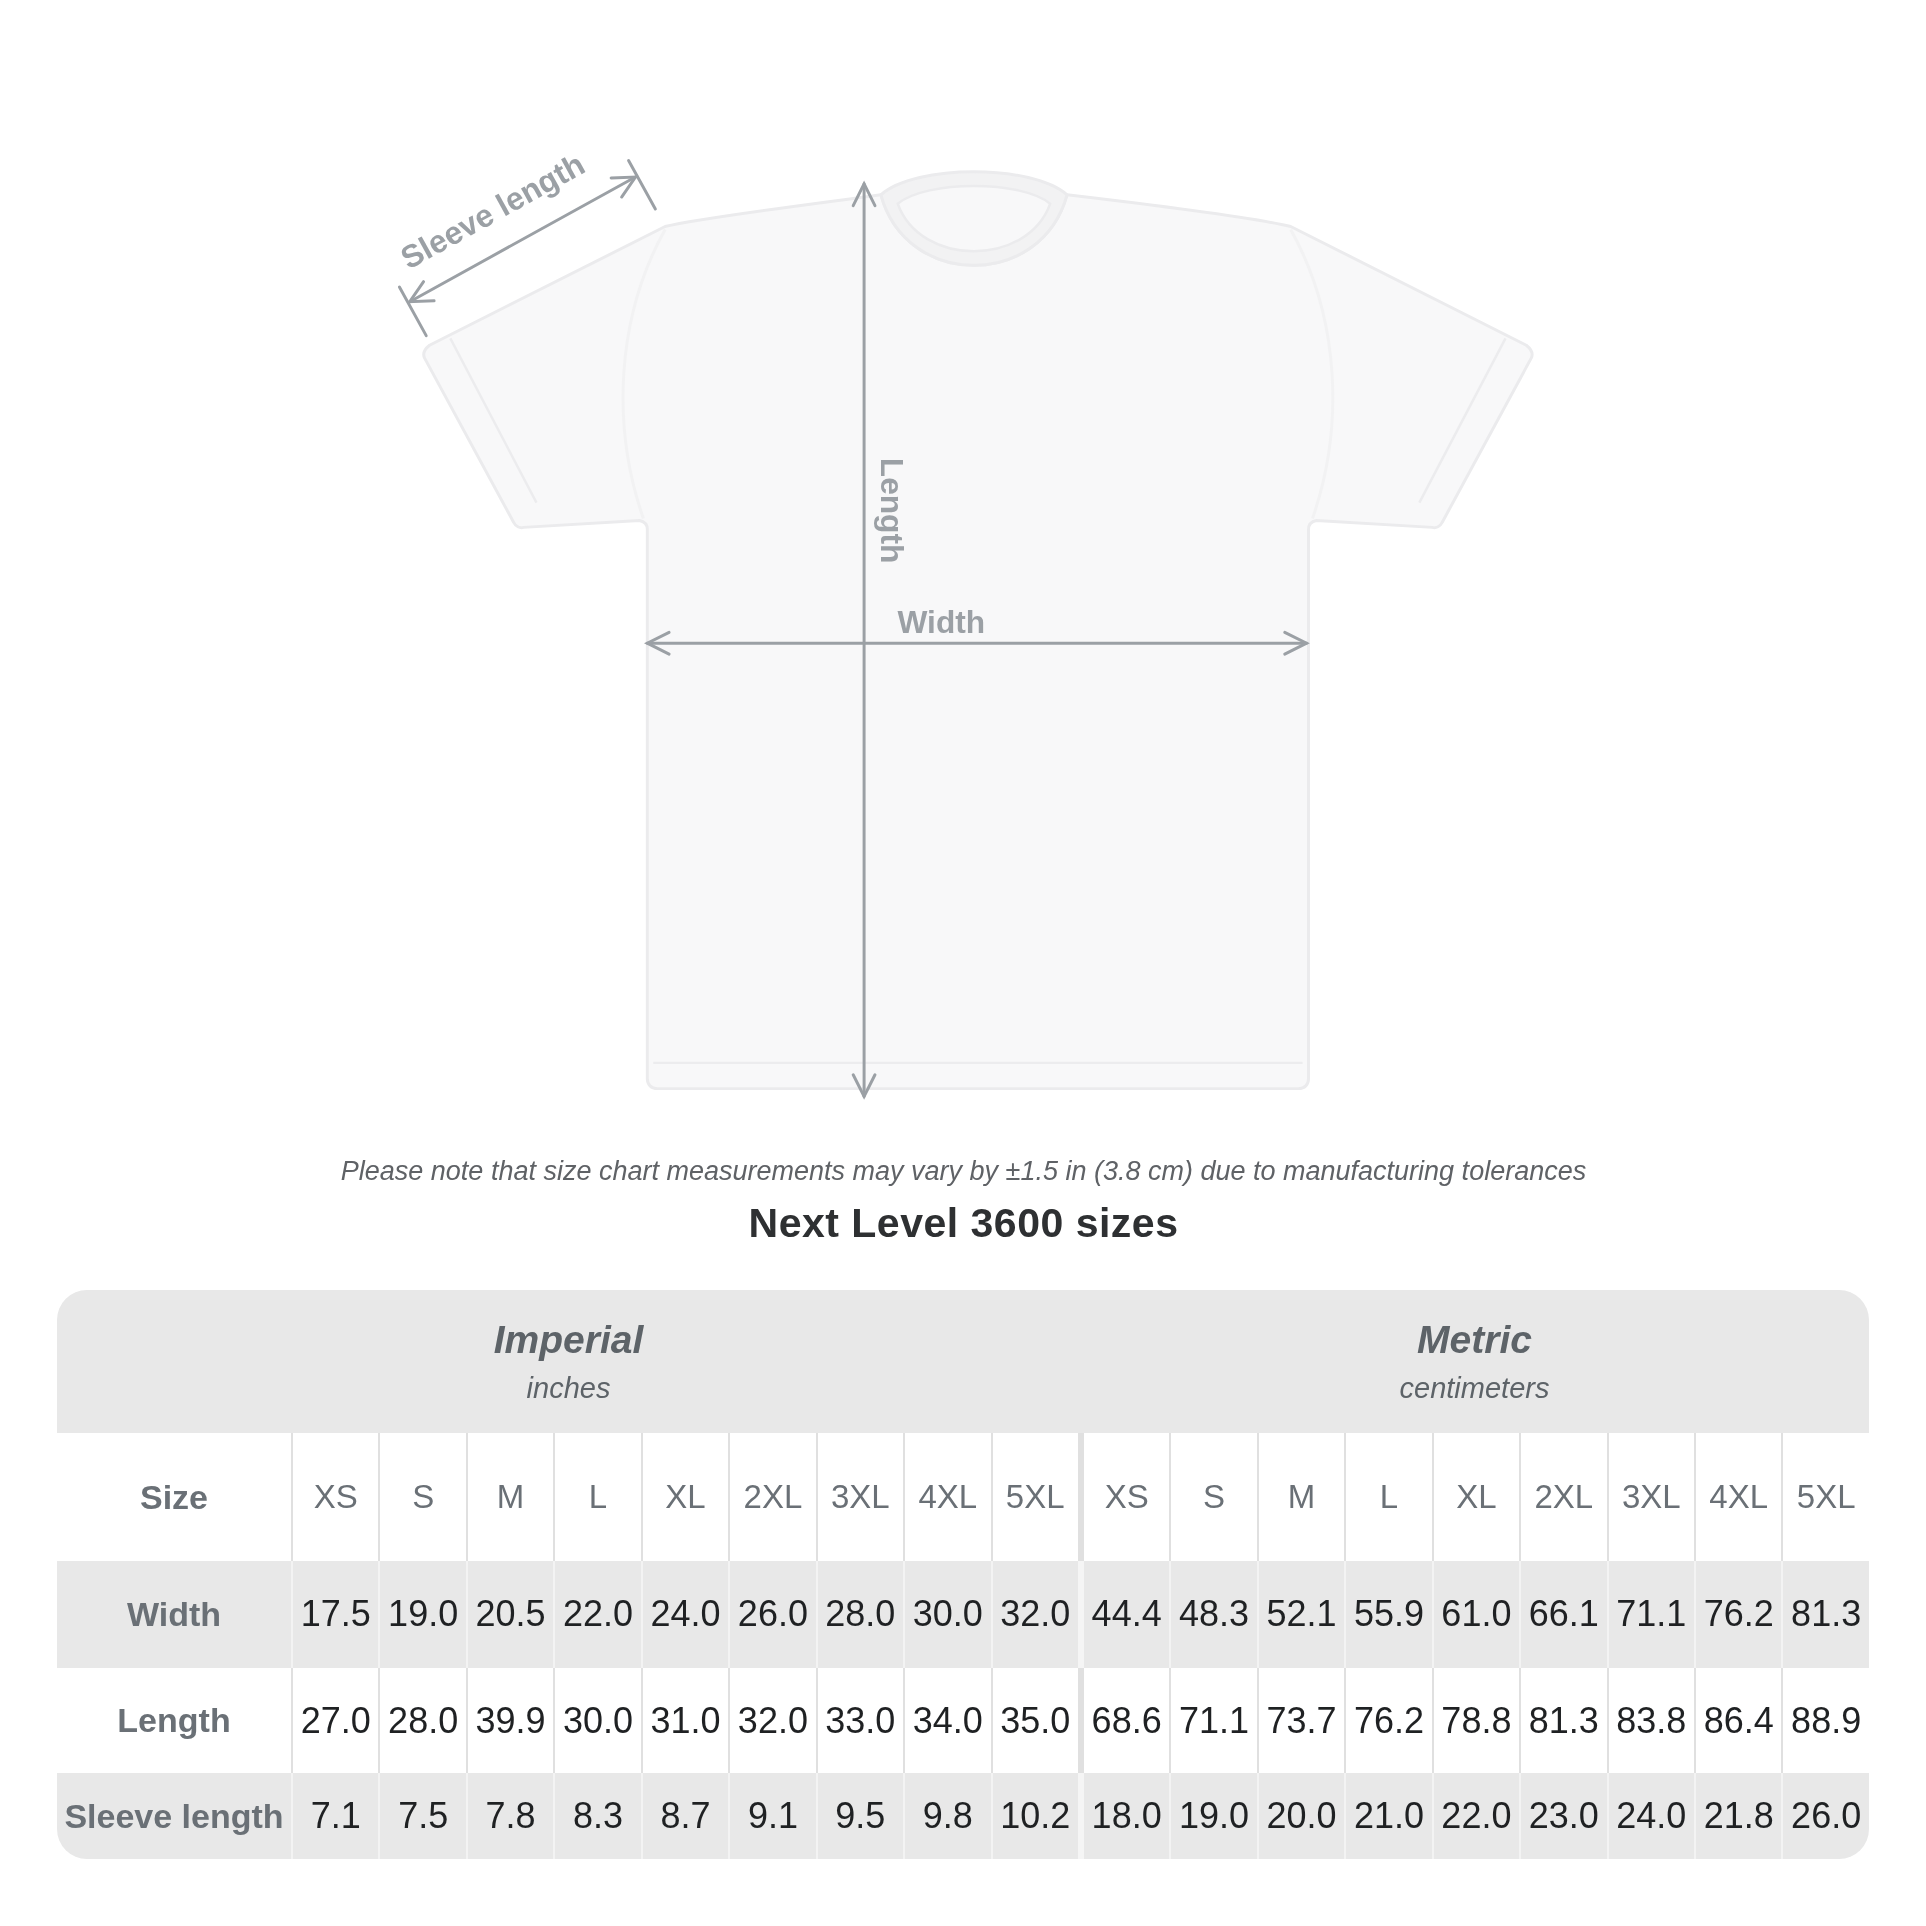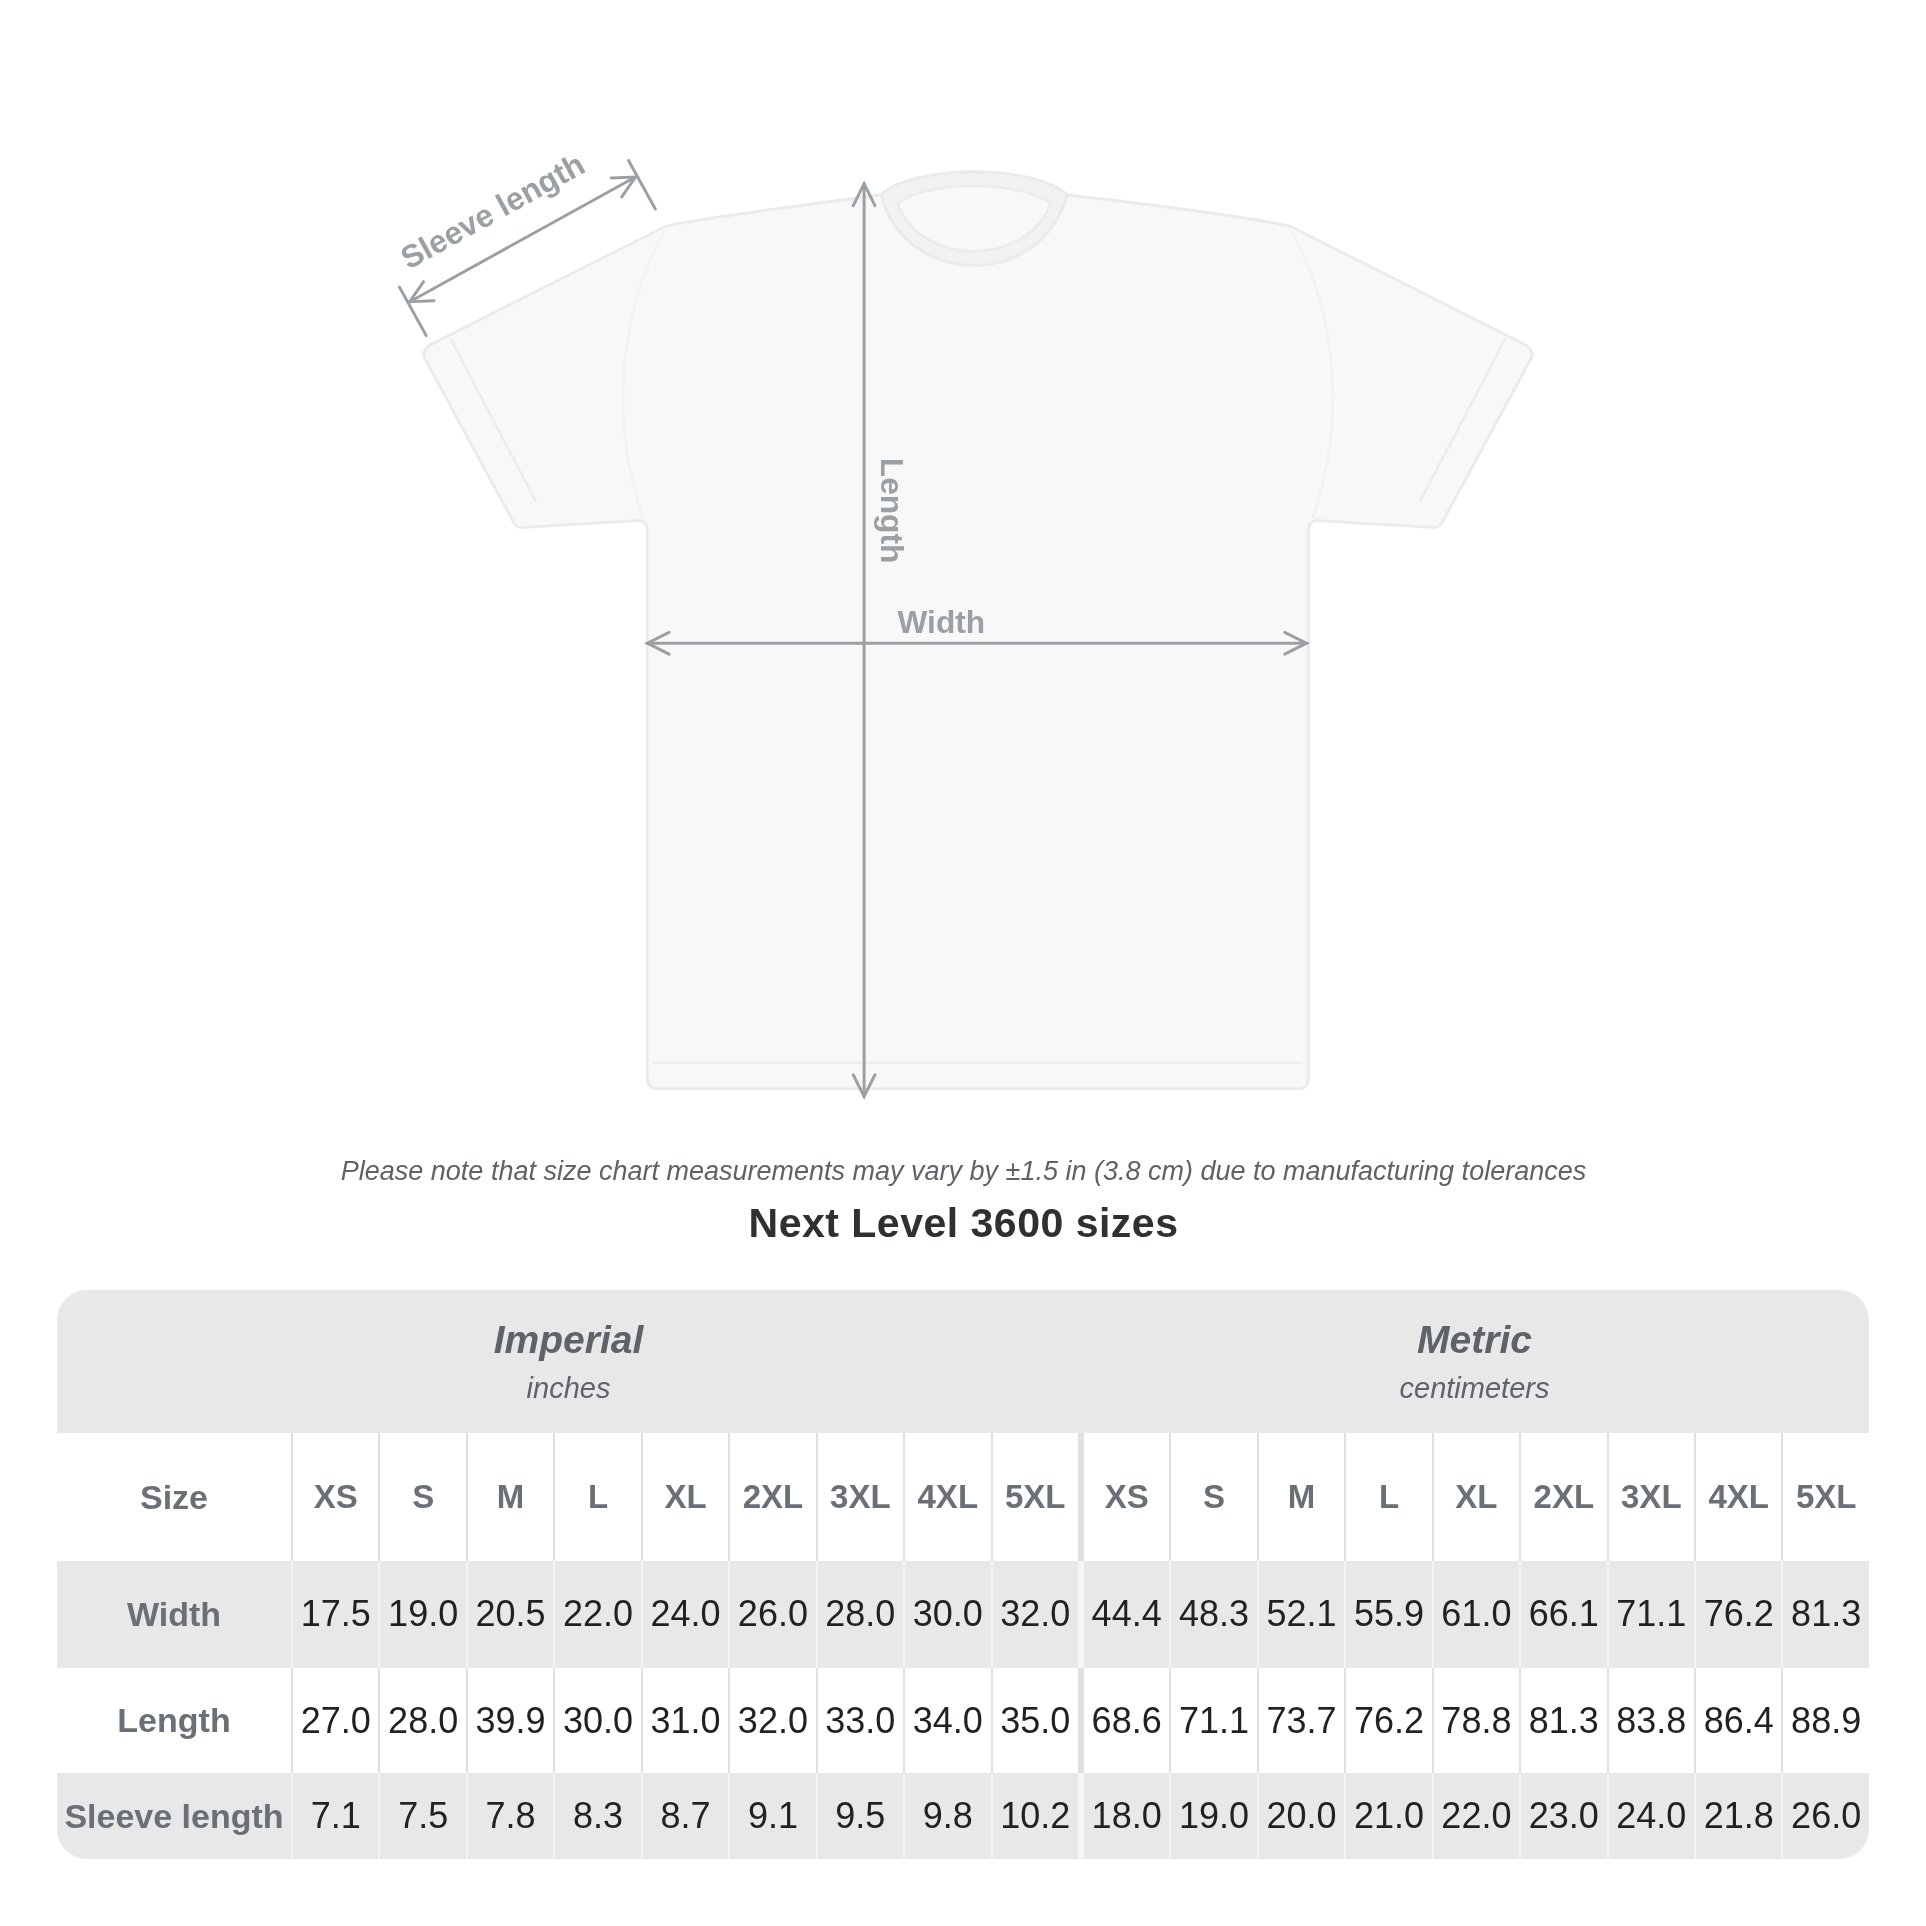--- a/index.html
+++ b/index.html
@@ -65,21 +65,21 @@
   .r-size{height:133px;}
   .r-width{height:111px;}
   .r-length{height:110px;}
   .r-sleeve{height:89px;}
 
   .cell{display:flex;align-items:center;justify-content:center;}
   .cell.lab{
     width:234px;flex:none;font-weight:bold;font-size:34px;color:var(--label_text);
   }
   .cell.d{flex:1 1 0;}
-  .cell.hd{font-weight:bold;font-size:33px;color:var(--label_text);}
+  .cell.hd{font-weight:normal;font-size:33px;color:var(--label_text);}
   .cell.val{font-size:36px;color:var(--value_text);}
   .t-row.white .cell.d{border-left:2px solid var(--cell_line);}
   .t-row.gray  .cell.d{border-left:2px solid var(--cell_line_on_gray);}
   .t-row.white .cell.mdiv{border-left:6px solid var(--cell_line);}
   .t-row.gray  .cell.mdiv{border-left:6px solid #f5f5f5;}
 </style>
 </head>
 <body>
 
 <div class="page">

